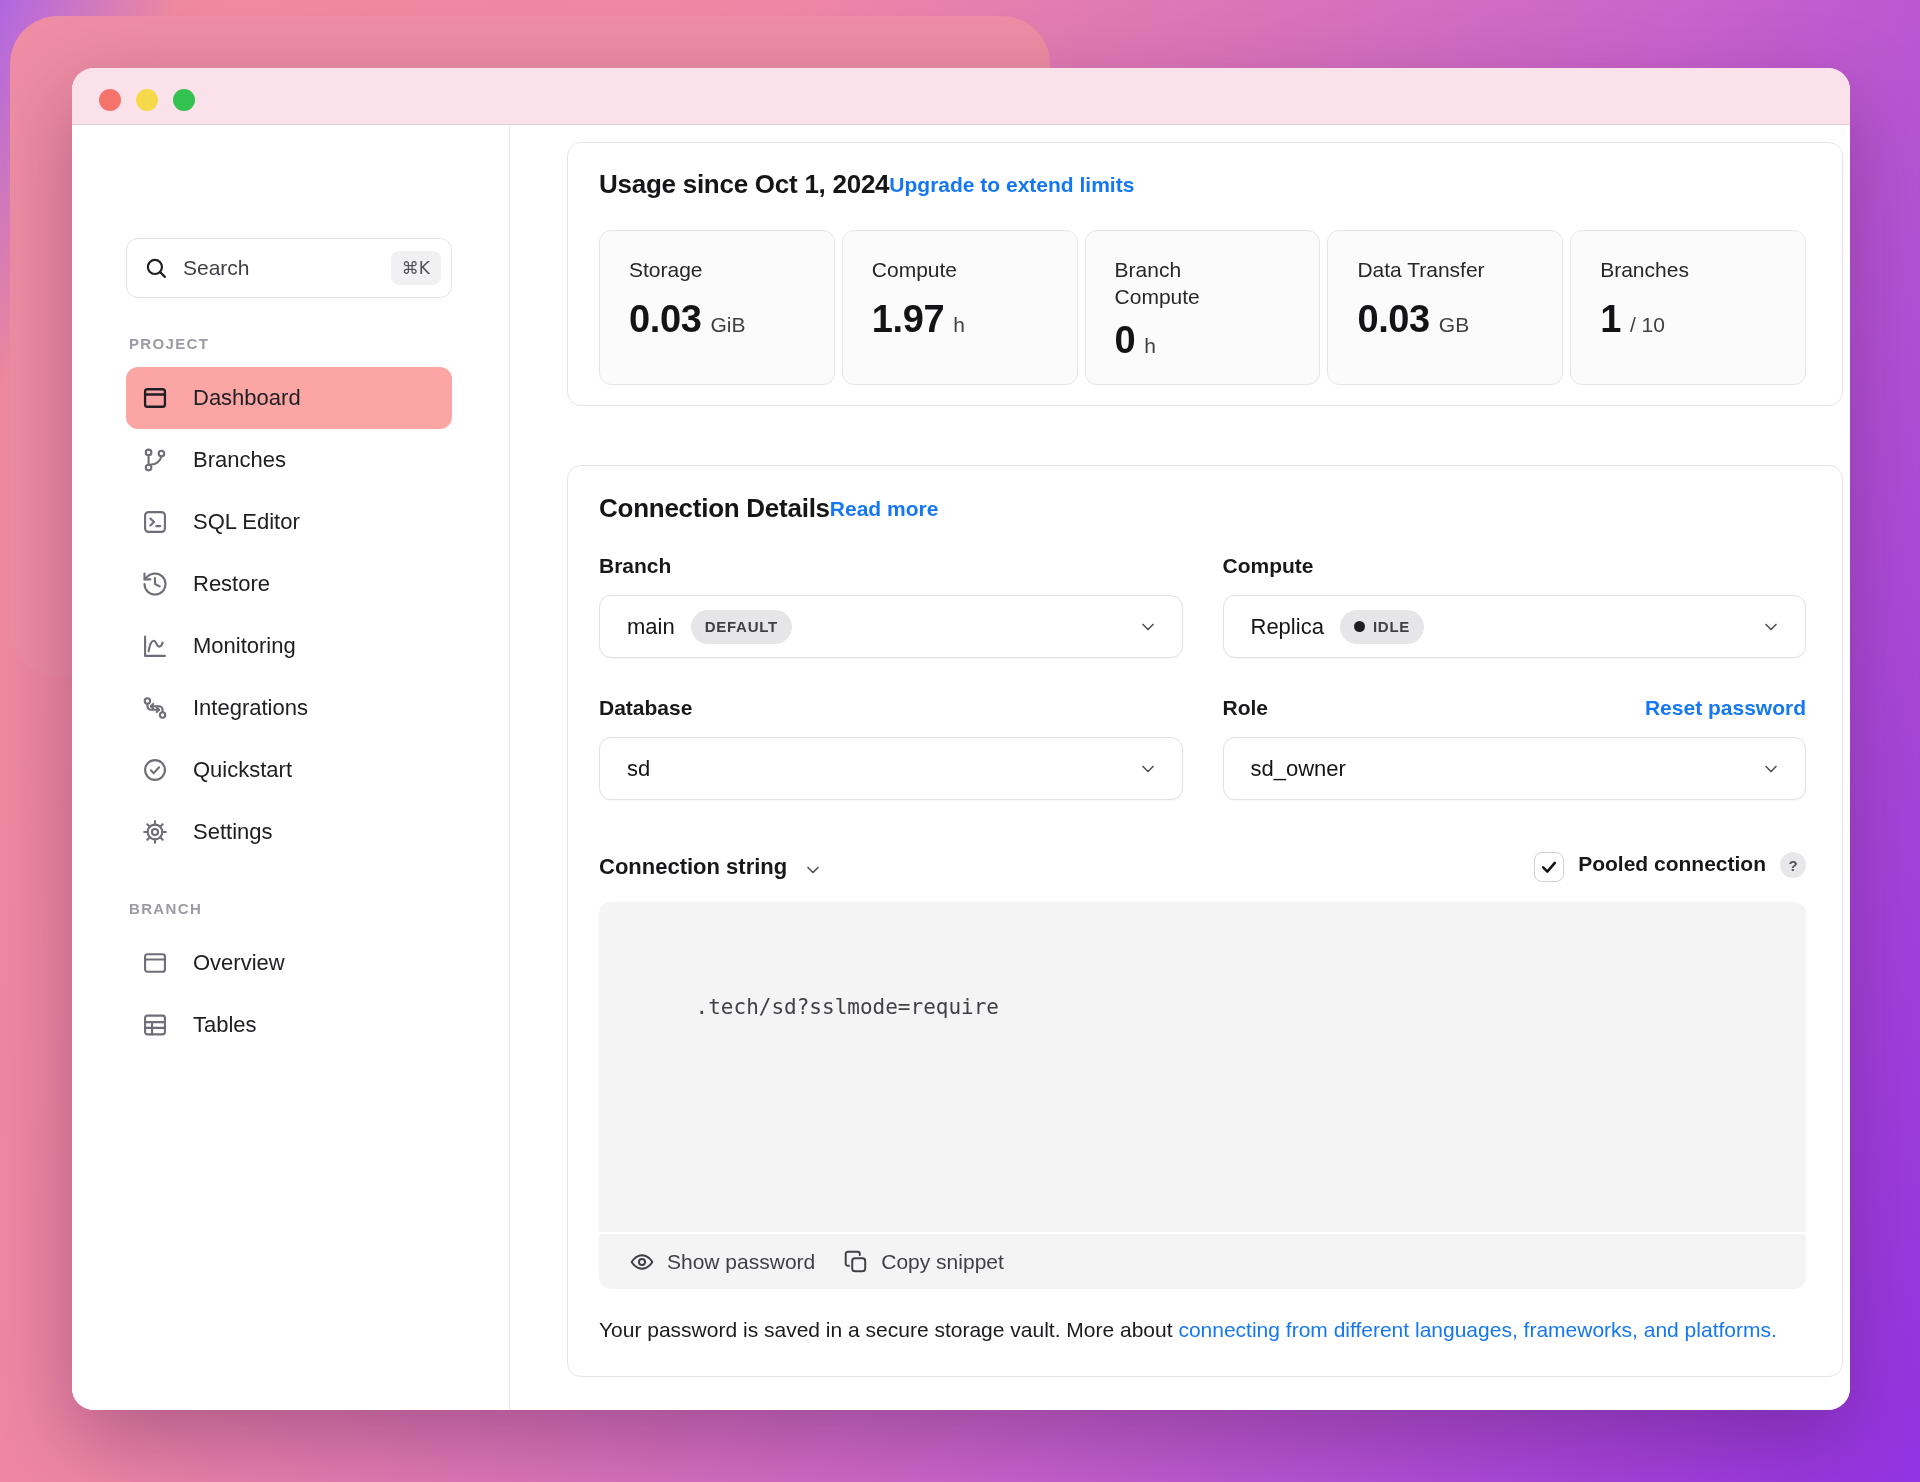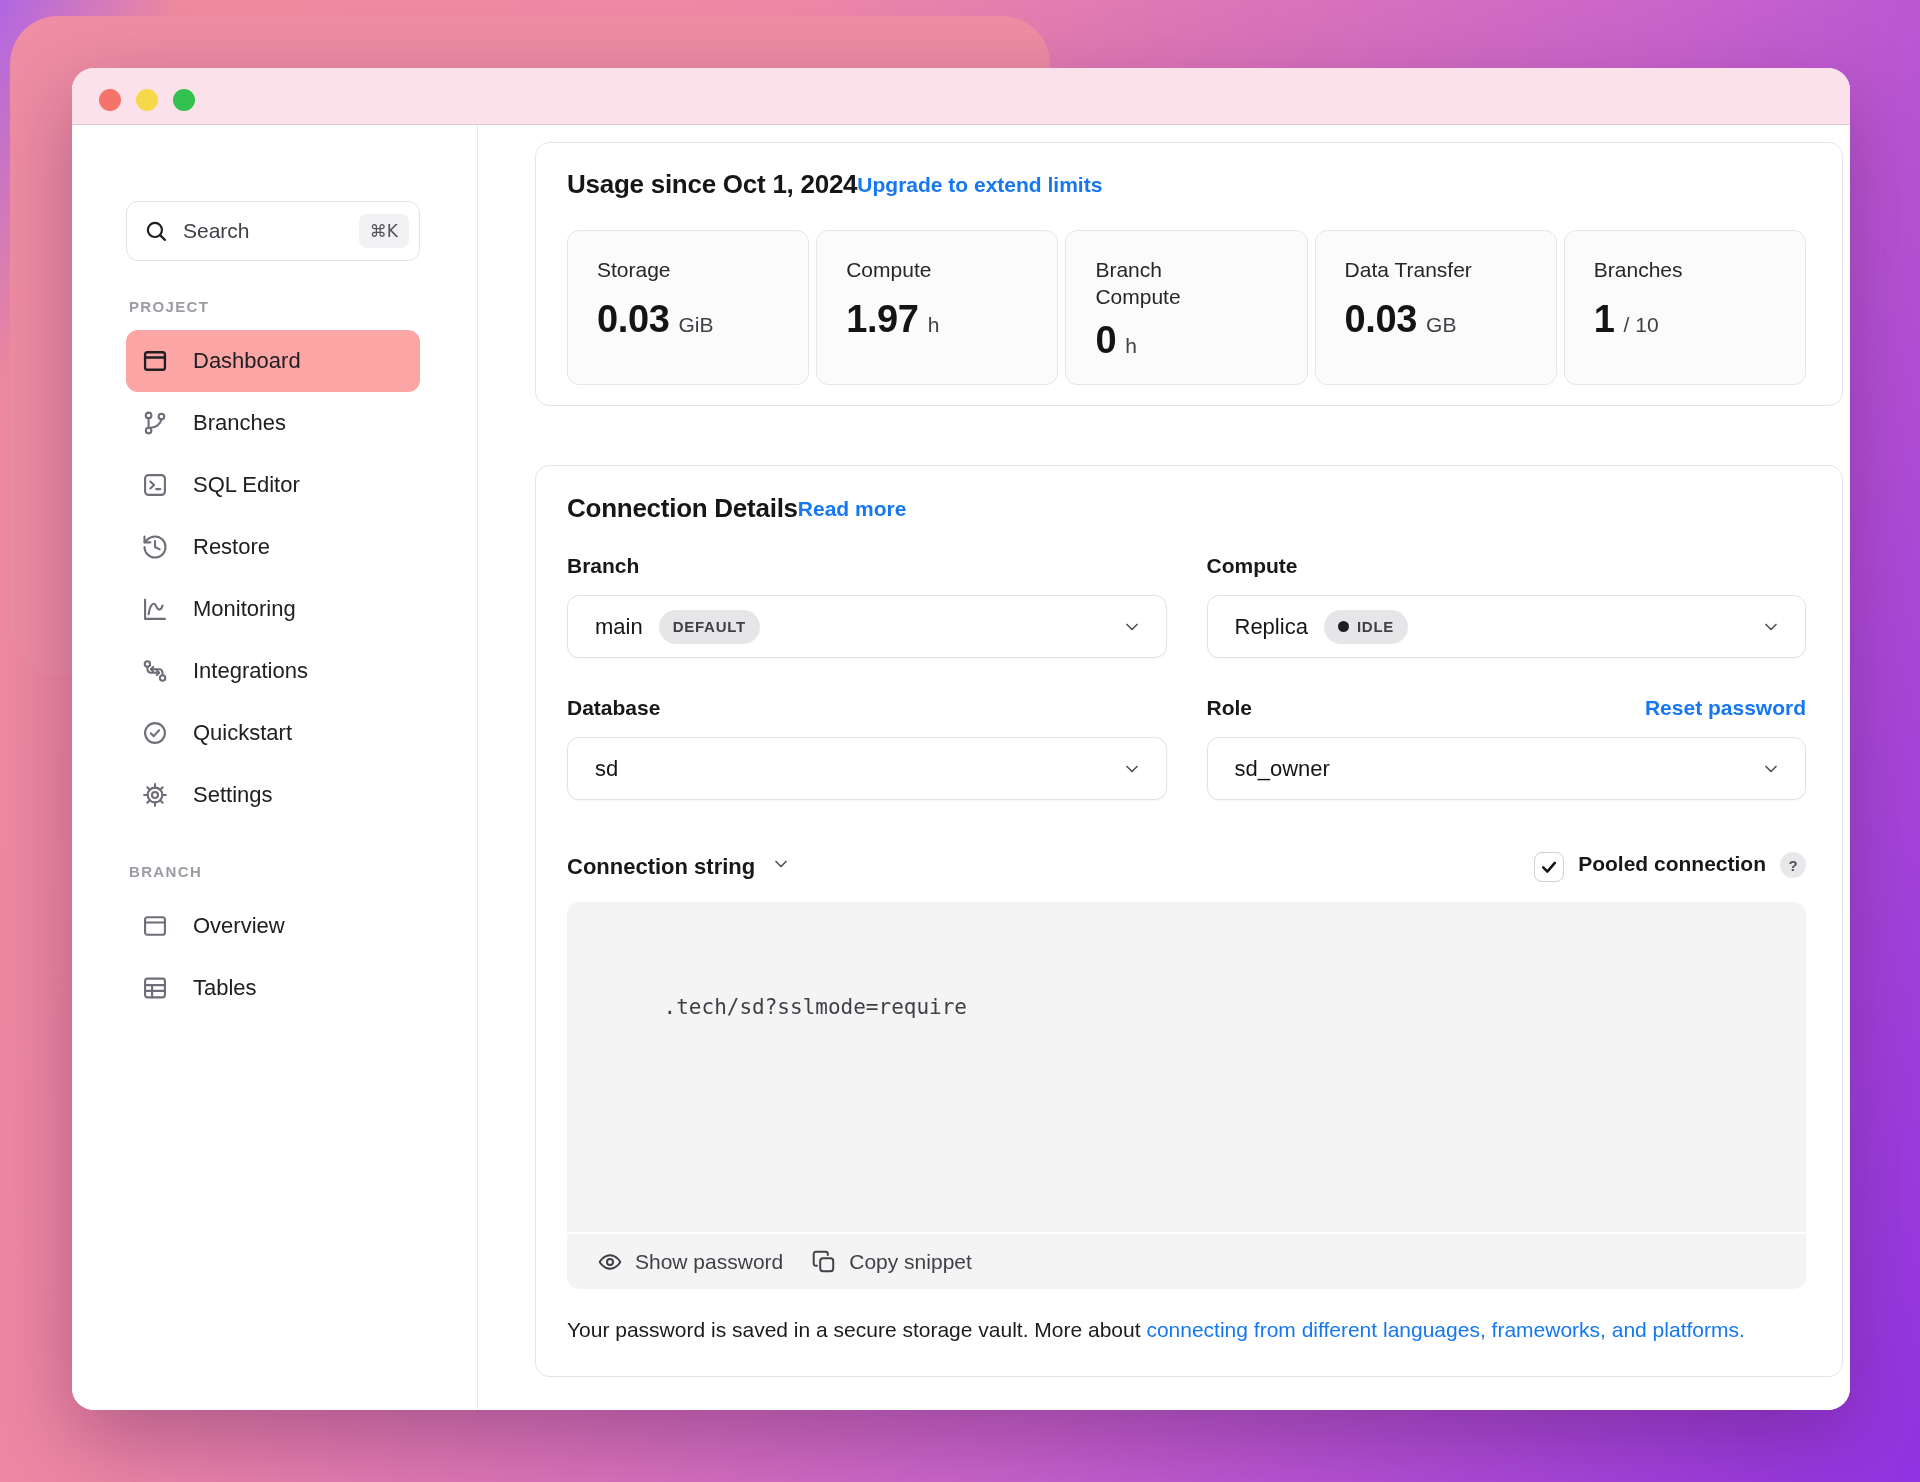--- a/index.html
+++ b/index.html
@@ -12,21 +12,21 @@
   .window{
     position:absolute;left:72px;top:68px;width:1778px;height:1342px;border-radius:22px;
     background:#fff;box-shadow:0 30px 80px rgba(70,15,80,.35);overflow:hidden;display:flex;flex-direction:column;
   }
   .titlebar{height:57px;flex:none;background:#fbe1e9;border-bottom:1px solid #e3cdd6;display:flex;align-items:center;padding:8px 0 0 27px;gap:15px;box-sizing:border-box}
   .light{width:22px;height:22px;border-radius:50%}
   .light.red{background:#f4736b}.light.yellow{background:#f6d94a}.light.green{background:#33c24f}
   .app{flex:1;display:flex;min-height:0;background:#fff}
 
   
-  .sidebar{width:406px;flex:none;border-right:1px solid #e8e8ea;padding:76px 57px 0 54px;box-sizing:border-box}
+  .sidebar{width:438px;flex:none;border-right:1px solid #e8e8ea;padding:113px 57px 0 54px;box-sizing:border-box}
   .search{height:58px;border:1px solid #e2e2e6;border-radius:12px;display:flex;align-items:center;padding:0 10px 0 16px;gap:14px;background:#fff;cursor:text}
   .search svg{flex:none}
   .search-label{font-size:21px;color:#3f3f46;flex:1}
   .kbd{background:#f1f1f3;border-radius:8px;padding:7px 11px;font-size:17px;color:#52525b;font-family:"DejaVu Sans",sans-serif}
   .nav-heading{margin:37px 0 15px 3px;font-size:15px;font-weight:700;letter-spacing:.09em;color:#9b9ba3}
   .nav-item{height:62px;display:flex;align-items:center;gap:24px;padding:0 4px 0 15px;border-radius:12px;font-size:22px;color:#202024;cursor:pointer}
   .nav-item.active{background:#fca5a5}
   .nav-ico{width:28px;height:28px;display:flex;align-items:center;justify-content:center}
   .nav-ico svg{width:28px;height:28px;stroke:#6e6e78;fill:none;stroke-width:1.8;stroke-linecap:round;stroke-linejoin:round}
   .nav-item.active .nav-ico svg{stroke:#1f1f23;stroke-width:2}
@@ -52,21 +52,21 @@
   .field-label{font-size:21px;font-weight:700;color:#18181b}
   .select{height:61px;border:1px solid #e2e2e6;border-radius:12px;background:#fff;display:flex;align-items:center;
     padding:0 24px 0 27px;font-size:22px;color:#151518;gap:16px;cursor:pointer;box-shadow:0 1px 2px rgba(0,0,0,.04)}
   .chev{margin-left:auto;flex:none;display:flex}
   .chev svg{width:20px;height:20px;stroke:#52525b;fill:none;stroke-width:2;stroke-linecap:round;stroke-linejoin:round}
   .badge{background:#e6e6e9;border-radius:18px;height:34px;display:inline-flex;align-items:center;padding:0 14px;
     font-size:15px;font-weight:700;letter-spacing:.05em;color:#3f3f46;gap:8px}
   .dot{width:11px;height:11px;border-radius:50%;background:#1f1f23}
 
   .string-row{display:flex;justify-content:space-between;align-items:center;margin-top:44px}
-  .string-toggle{display:flex;align-items:flex-start;gap:16px;cursor:pointer}
+  .string-toggle{display:flex;align-items:flex-end;gap:16px;cursor:pointer}
   .string-label{font-size:22px;font-weight:700;color:#18181b}
   .pooled{display:flex;gap:14px}
   .checkbox{width:30px;height:30px;border:1.5px solid #cfcfd4;border-radius:8px;background:#fff;display:flex;align-items:center;justify-content:center;cursor:pointer;box-sizing:border-box}
   .checkbox svg{width:20px;height:20px;stroke:#141414;fill:none;stroke-width:3;stroke-linecap:round;stroke-linejoin:round}
   .pooled-label{font-size:21px;font-weight:700;color:#18181b}
   .help{width:26px;height:26px;border-radius:50%;background:#e8e8eb;color:#52525b;font-size:15px;font-weight:700;display:flex;align-items:center;justify-content:center;cursor:pointer}
 
   .codebox{margin-top:20px;background:#f4f4f5;border-radius:12px;overflow:hidden}
   .code{padding:30px 40px 0 46px;height:330px;box-sizing:border-box;font-family:"DejaVu Sans Mono",monospace;
     font-size:21px;line-height:30px;color:#3f3f46;white-space:pre}

